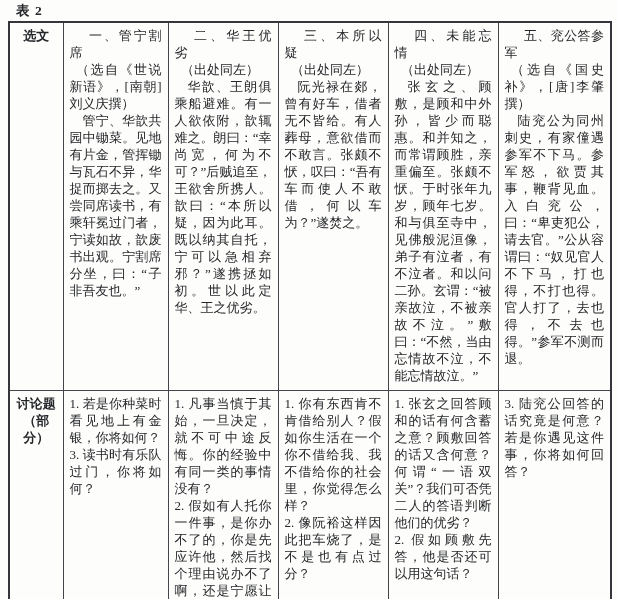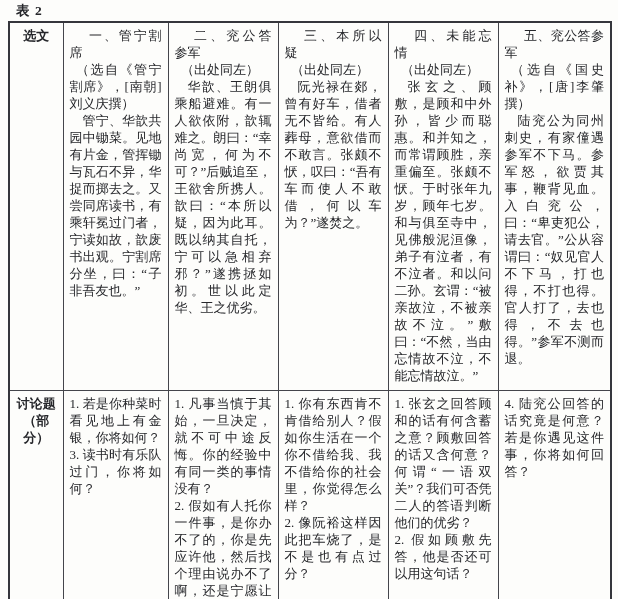--- a/index.html
+++ b/index.html
@@ -74,25 +74,25 @@
       <col style="width:113px">
     </colgroup>
 
     <tbody>
         <tr class="row-selection">
       <td class="label">
         <span>选文</span>
       </td>
       <td class="cell">
         <p class="title">一、管宁割席</p>
-        <p class="source">（选自《管宁割席》，[南朝]刘义庆撰）</p>
+        <p class="source">（选自《世说新语》，[南朝]刘义庆撰）</p>
         <p class="body">管宁、华歆共园中锄菜。见地有片金，管挥锄与瓦石不异，华捉而掷去之。又尝同席读书，有乘轩冕过门者，宁读如故，歆废书出观。宁割席分坐，曰：“子非吾友也。”</p>
       </td>
       <td class="cell">
-        <p class="title">二、兖公答参军</p>
+        <p class="title">二、华王优劣</p>
         <p class="source">（出处同左）</p>
         <p class="body">华歆、王朗俱乘船避难。有一人欲依附，歆辄难之。朗曰：“幸尚宽，何为不可？”后贼追至，王欲舍所携人。歆曰：“本所以疑，因为此耳。既以纳其自托，宁可以急相弃邪？”遂携拯如初。世以此定华、王之优劣。</p>
       </td>
       <td class="cell">
         <p class="title">三、本所以疑</p>
         <p class="source">（出处同左）</p>
         <p class="body">阮光禄在郯，曾有好车，借者无不皆给。有人葬母，意欲借而不敢言。张颇不恹，叹曰：“吾有车而使人不敢借，何以车为？”遂焚之。</p>
       </td>
       <td class="cell">
         <p class="title">四、未能忘情</p>
@@ -121,18 +121,18 @@
       </td>
       <td class="cell">
         <p class="q">1. 你有东西肯不肯借给别人？假如你生活在一个你不借给我、我不借给你的社会里，你觉得怎么样？</p>
         <p class="q">2. 像阮裕这样因此把车烧了，是不是也有点过分？</p>
       </td>
       <td class="cell">
         <p class="q">1. 张玄之回答顾和的话有何含蓄之意？顾敷回答的话又含何意？何谓“一语双关”？我们可否凭二人的答语判断他们的优劣？</p>
         <p class="q">2. 假如顾敷先答，他是否还可以用这句话？</p>
       </td>
       <td class="cell">
-        <p class="q">4. 陆兖公回答的话究竟是何意？若是你遇见这件事，你将如何回答？</p>
+        <p class="q">3. 陆兖公回答的话究竟是何意？若是你遇见这件事，你将如何回答？</p>
       </td>
     </tr>
   </tbody>
     </table>
 </div>
 
 </body></html>

